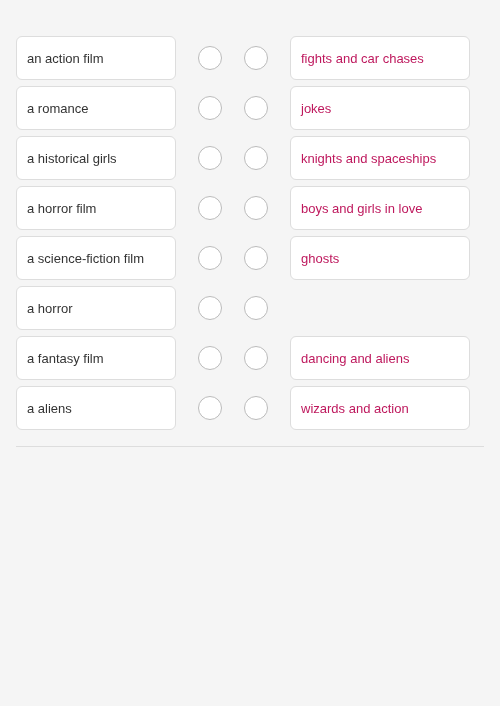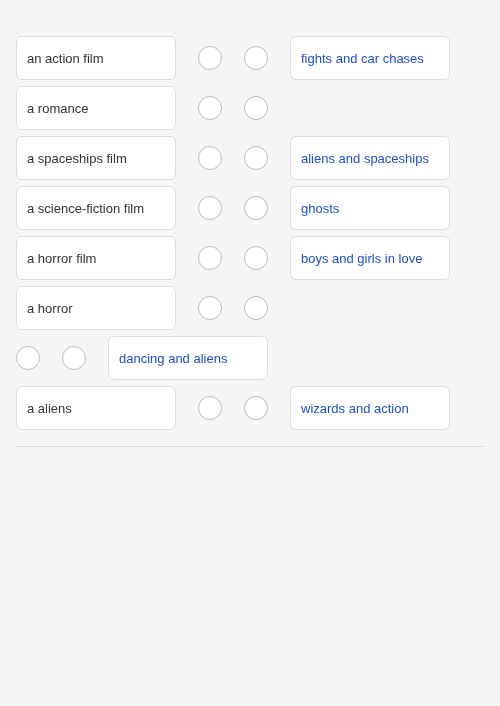--- a/index.html
+++ b/index.html
@@ -45,30 +45,30 @@
       border: 1px solid #ddd;
       border-radius: 6px;
       display: flex;
       align-items: center;
       padding: 8px 10px;
       font-size: 13px;
       color: #333;
       flex-shrink: 0;
     }
     .right-card {
-      width: 160px;
+      width: 180px;
       min-height: 44px;
       background: #fff;
       border: 1px solid #ddd;
       border-radius: 6px;
       display: flex;
       align-items: center;
       padding: 8px 10px;
       font-size: 13px;
-      color: #1d4ed8;
+      color: #be185d;
       flex-shrink: 0;
     }
     .circle-btn {
       width: 24px;
       height: 24px;
       border-radius: 50%;
       border: 1.5px solid #bbb;
       background: #fff;
       flex-shrink: 0;
       cursor: pointer;
@@ -94,45 +94,47 @@
 <div class="match-row">
       <div class="left-card">an action film</div>
       <button class="circle-btn"></button>
       <button class="circle-btn"></button>
       <div class="right-card">fights and car chases</div>
     </div>
     <div class="match-row">
       <div class="left-card">a romance</div>
       <button class="circle-btn"></button>
       <button class="circle-btn"></button>
+      <div class="right-card">jokes</div>
     </div>
     <div class="match-row">
-      <div class="left-card">a spaceships film</div>
+      <div class="left-card">a historical girls</div>
       <button class="circle-btn"></button>
       <button class="circle-btn"></button>
-      <div class="right-card">aliens and spaceships</div>
+      <div class="right-card">knights and spaceships</div>
+    </div>
+    <div class="match-row">
+      <div class="left-card">a horror film</div>
+      <button class="circle-btn"></button>
+      <button class="circle-btn"></button>
+      <div class="right-card">boys and girls in love</div>
     </div>
     <div class="match-row">
       <div class="left-card">a science-fiction film</div>
       <button class="circle-btn"></button>
       <button class="circle-btn"></button>
       <div class="right-card">ghosts</div>
     </div>
     <div class="match-row">
-      <div class="left-card">a horror film</div>
-      <button class="circle-btn"></button>
-      <button class="circle-btn"></button>
-      <div class="right-card">boys and girls in love</div>
-    </div>
-    <div class="match-row">
       <div class="left-card">a horror</div>
       <button class="circle-btn"></button>
       <button class="circle-btn"></button>
     </div>
     <div class="match-row">
+      <div class="left-card">a fantasy film</div>
       <button class="circle-btn"></button>
       <button class="circle-btn"></button>
       <div class="right-card">dancing and aliens</div>
     </div>
     <div class="match-row">
       <div class="left-card">a aliens</div>
       <button class="circle-btn"></button>
       <button class="circle-btn"></button>
       <div class="right-card">wizards and action</div>
     </div>

